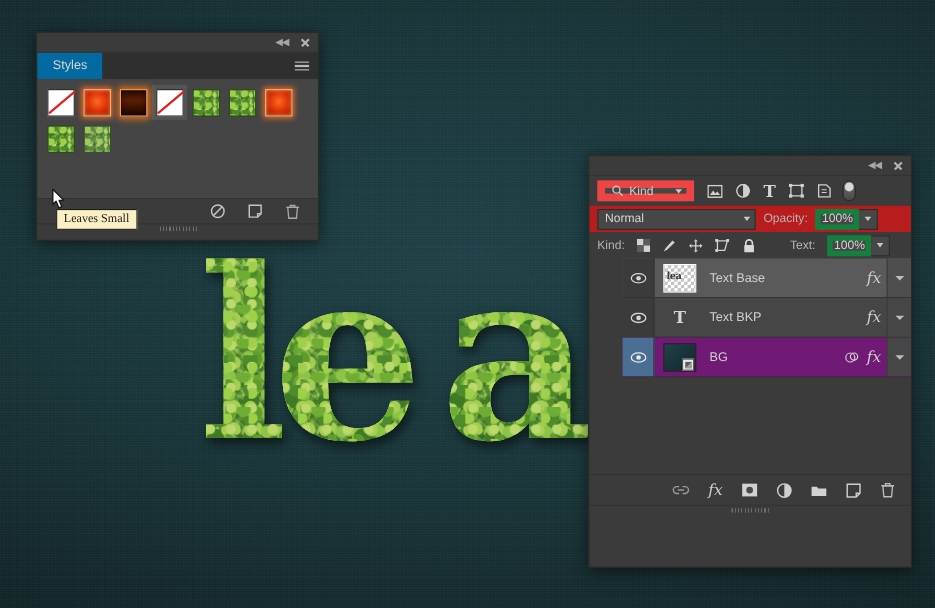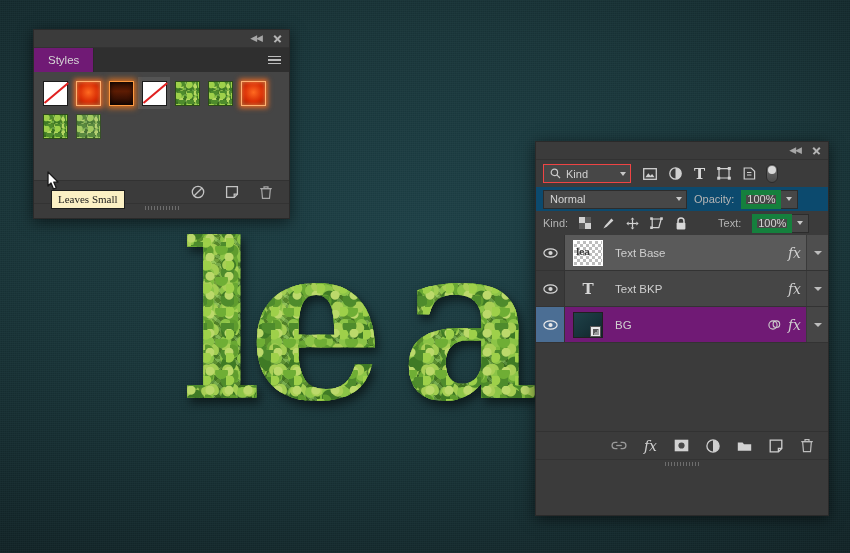--- a/index.html
+++ b/index.html
@@ -100,21 +100,21 @@
   }
   .close-x::before { transform:rotate(45deg); }
   .close-x::after  { transform:rotate(-45deg); }
 
   .tabrow {
     height:24px; display:flex; align-items:stretch;
     background:#2f2f2f; position:relative;
   }
   .tab {
     padding:0 14px; display:flex; align-items:center;
-    background:#701a75; color:#d6d6d6; font-size:11.5px;
+    background:#0369a1; color:#d6d6d6; font-size:11.5px;
     border-right:1px solid #2a2a2a; cursor:pointer;
   }
   .tabfill { flex:1; background:#2f2f2f; }
   .hamburger {
     width:24px; display:flex; flex-direction:column; justify-content:center;
     align-items:center; gap:2px; cursor:pointer; padding-right:6px;
   }
   .hamburger i { display:block; width:13px; height:1.4px; background:#bbb; }
 
   
@@ -199,40 +199,40 @@
   
   #layers-panel { left:535px; top:141px; width:294px; height:375px; }
   #layers-inner { background:#3b3b3b; }
 
   .row-filter {
     height:27px; display:flex; align-items:center; gap:0;
     padding:0 7px; background:#3b3b3b;
   }
   .kind-select {
     width:88px; height:19px; background:#474747;
-    border:1px solid #ef4444;
+    border:7px solid #ef4444;
     display:flex; align-items:center; gap:5px; padding:0 4px 0 6px;
     color:#d0d0d0; font-size:11px; cursor:pointer;
   }
   .kind-select .lbl { flex:1; }
   .filter-icons { display:flex; align-items:center; gap:12px; margin-left:12px; }
   .toggle-pill {
     width:12px; height:19px; border-radius:7px;
     background: linear-gradient(180deg,#6f6f6f 0%, #4a4a4a 100%);
     border:1px solid #2b2b2b; margin-left:10px; position:relative; cursor:pointer;
   }
   .toggle-pill::after {
     content:""; position:absolute; left:1px; top:1px;
     width:8px; height:8px; border-radius:50%;
     background:#d8d8d8;
   }
 
   .row-blend {
     height:24px; display:flex; align-items:center; padding:0 7px; gap:7px;
-    background:#0c4a6e;
+    background:#b91c1c;
   }
   .blend-select {
     width:144px; height:19px; background:#474747; border:1px solid #2c2c2c;
     display:flex; align-items:center; padding:0 4px 0 6px; color:#d4d4d4;
     font-size:11px; cursor:pointer;
   }
   .blend-select .lbl { flex:1; }
   .lbl-small { color:#b4b4b4; font-size:11px; }
   .numbox {
     width:40px; height:19px; background:#474747; border:5px solid #15803d;
@@ -246,21 +246,21 @@
   }
   .caret {
     width:0;height:0;border-left:3.5px solid transparent;border-right:3.5px solid transparent;
     border-top:4px solid #c8c8c8;
   }
   .row-lock {
     height:24px; display:flex; align-items:center; padding:0 7px; gap:11px;
     background:#3b3b3b;
   }
 
-  .layer-list { background:#3b3b3b; height:196px; position:relative; }
+  .layer-list { background:#3b3b3b; height:196px; position:relative;margin-left:30px; }
   .layer-row {
     height:36px; display:flex; align-items:center;
     border-bottom:1px solid #333;
     background:#464646; cursor:pointer; position:relative;
   }
   .layer-row.active-top { background:#5a5a5a; }
   .layer-row.selected   { background:#701a75; }
   .eye-col {
     width:29px; height:100%;
     display:flex; align-items:center; justify-content:center;

